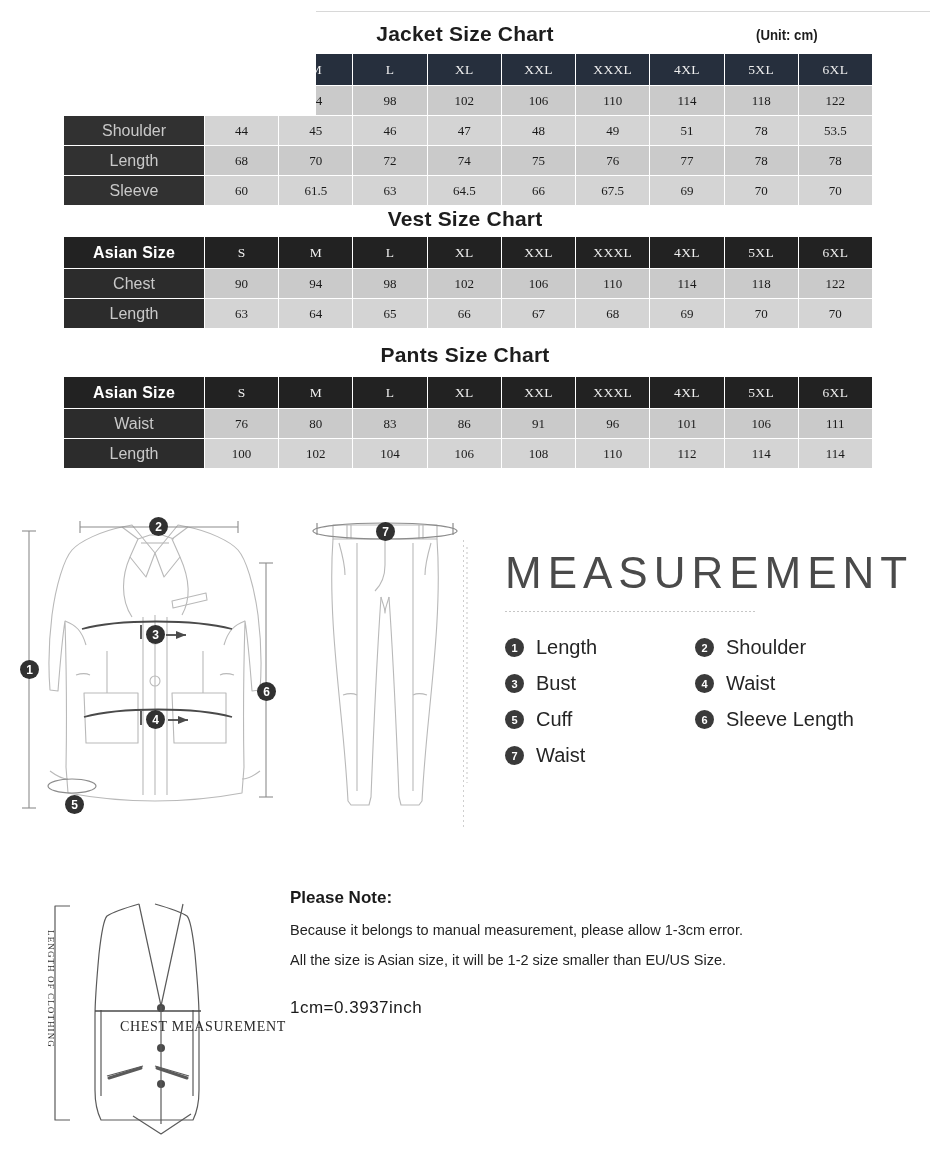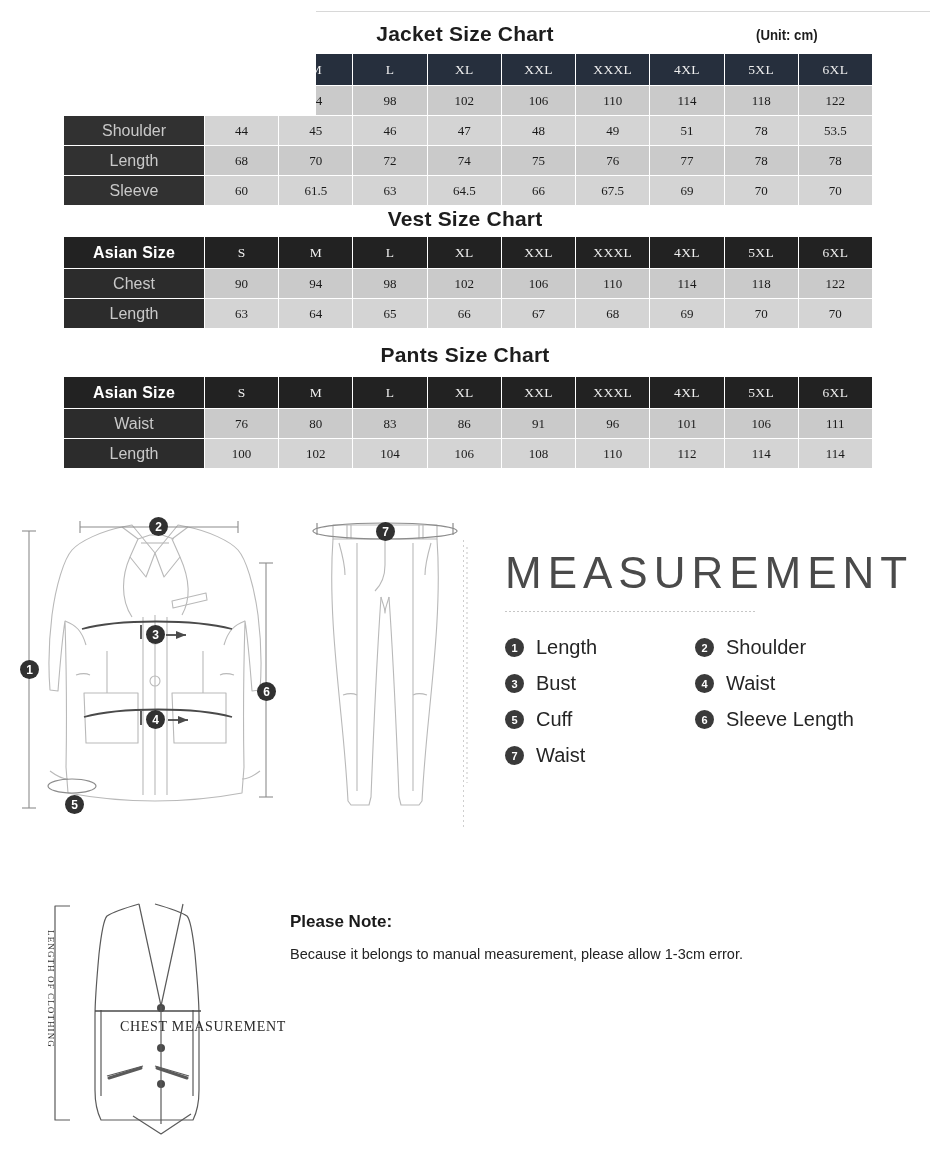--- a/index.html
+++ b/index.html
@@ -173,21 +173,21 @@
   
   .dot-divider {
     position: absolute; left: 463px; top: 540px; width: 1px; height: 290px;
     background-image: repeating-linear-gradient(to bottom,#cfcfcf 0 2px,transparent 2px 5px);
   }
 
   
   .note-wrap { position: absolute; left: 290px; top: 888px; width: 600px; }
   .note-head {
     font-family: "Liberation Sans", sans-serif;
-    font-weight: bold; font-size: 17px; color: #1a1a1a; margin-top: 24px;
+    font-weight: bold; font-size: 17px; color: #1a1a1a;
   }
   .note-line {
     font-family: "Liberation Sans", sans-serif;
     font-size: 14.5px; color: #232323; white-space: nowrap;
   }
   .note-l1 { margin-top: 14px; }
   .note-l2 { margin-top: 14px; }
   .note-conv {
     margin-top: 30px;
     font-family: "Liberation Sans", sans-serif;
@@ -629,15 +629,17 @@
 
       <line x1="146" y1="126" x2="146" y2="244" stroke="#5a5a5a" stroke-width="1.2"></line>
     </svg>
     <div class="vest-vtext">LENGTH OF CLOTHING</div>
     <div class="vest-chest-text">CHEST MEASUREMENT</div>
   </div>
 
   <div class="note-wrap">
     <div class="note-head">Please Note:</div>
     <div class="note-line note-l1">Because it belongs to manual measurement, please allow 1-3cm error.</div>
+    <div class="note-line note-l2">All the size is Asian size, it will be 1-2 size smaller than  EU/US Size.</div>
+    <div class="note-conv">1cm=0.3937inch</div>
   </div>
 
 </div>
 
 </body></html>

